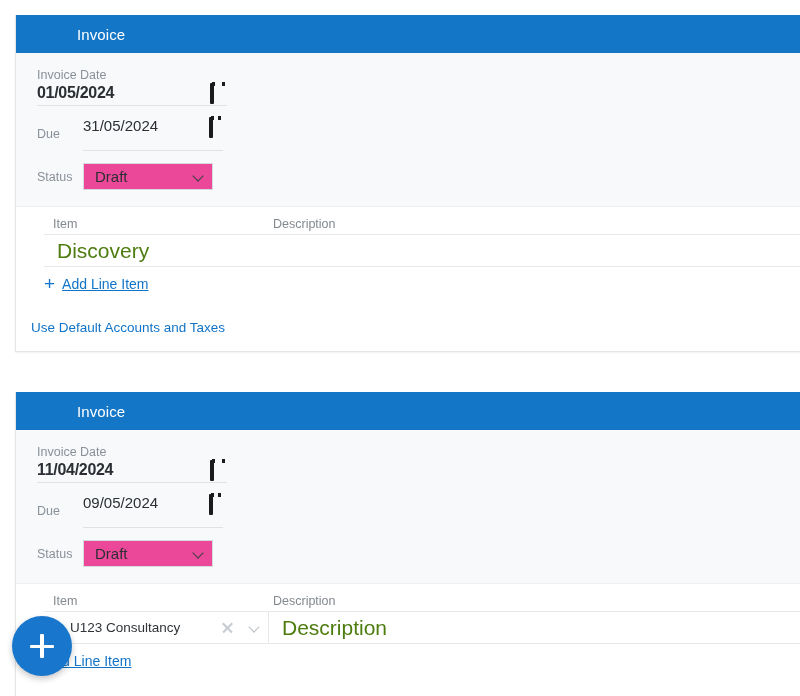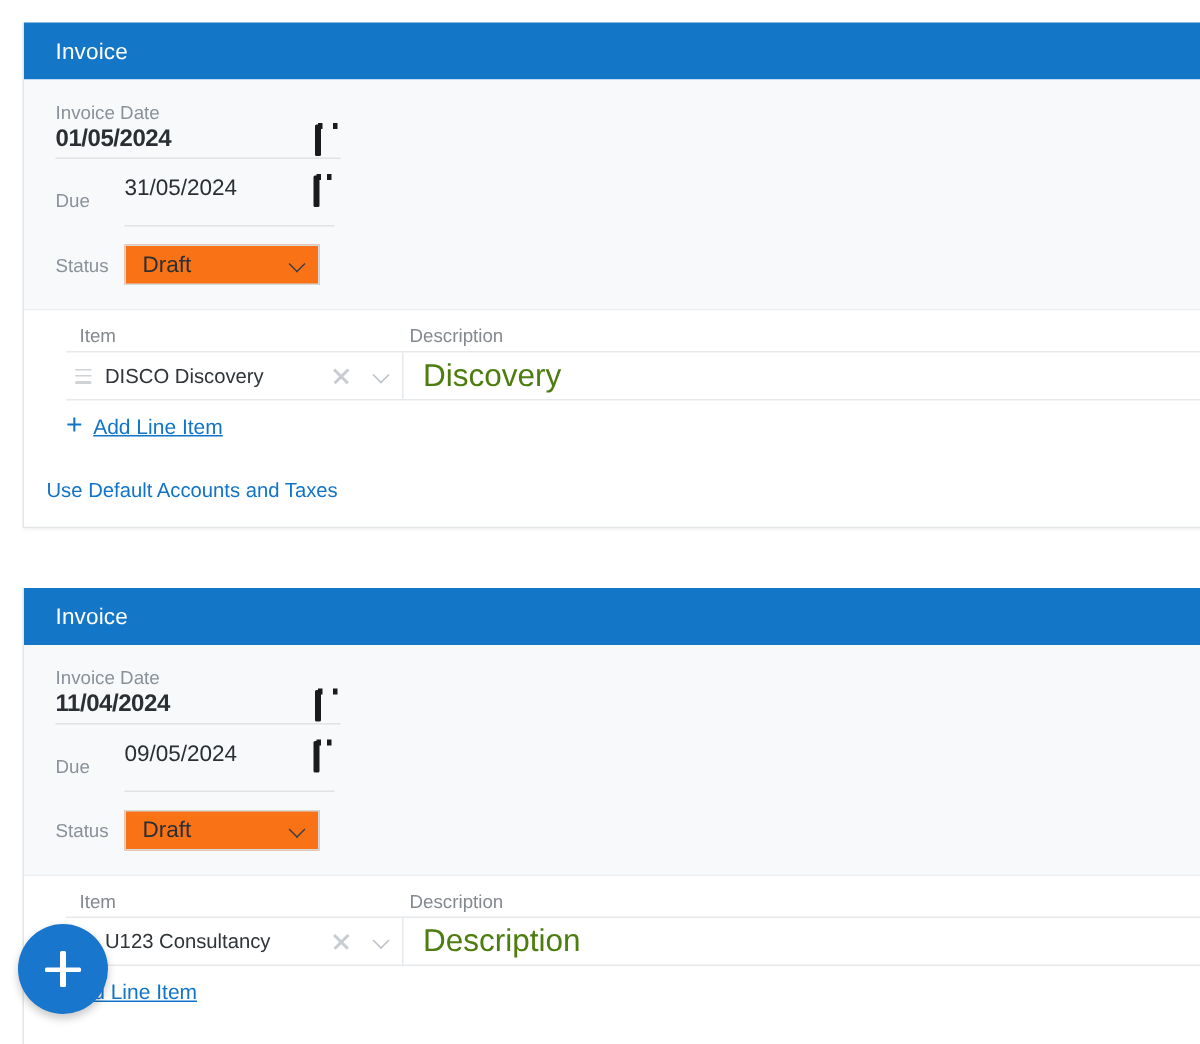--- a/index.html
+++ b/index.html
@@ -38,20 +38,21 @@
     height: 38px;
     background: #1476c6;
     display: flex;
     align-items: center;
     padding-left: 21px;
   }
   .card-header-title {
     color: #ffffff;
     font-size: 15px;
     letter-spacing: 0.1px;
+    margin-left: 40px;
   }
 
   
   .form-region {
     background: #f7f9fb;
     padding: 14px 0 16px 0;
     border-bottom: 1px solid #eceff1;
   }
 
   .field-block {
@@ -132,21 +133,21 @@
   .cal-sm { width: 14px; height: 13px; }
 
   .status-row {
     display: flex;
     align-items: center;
     margin-top: 12px;
   }
   .select-box {
     width: 130px;
     height: 27px;
-    background: #f97316;
+    background: #ec4899;
     border: 1px solid #d5dadd;
     display: flex;
     align-items: center;
     padding: 0 8px 0 11px;
   }
   .select-value {
     font-size: 15px;
     color: #2b2f33;
     flex: 1;
   }
@@ -364,30 +365,20 @@
     </div>
 
     <div class="items-region">
 
       <div class="items-head">
         <span class="col-head item-col">Item</span>
         <span class="col-head desc-col">Description</span>
       </div>
 
       <div class="line-row">
-        <span class="cell-item">
-          <span class="drag-handle">
-            <span></span>
-              <span></span>
-              <span></span>
-          </span>
-          <span class="item-text">DISCO Discovery</span>
-          <span class="clear-x"></span>
-          <span class="chev light"></span>
-        </span>
         <span class="cell-desc">
           <span class="desc-text">Discovery</span>
         </span>
       </div>
 
       <div class="add-line">
         <span class="plus-sign">+</span>
         <span class="link-blue">Add Line Item</span>
       </div>
 

